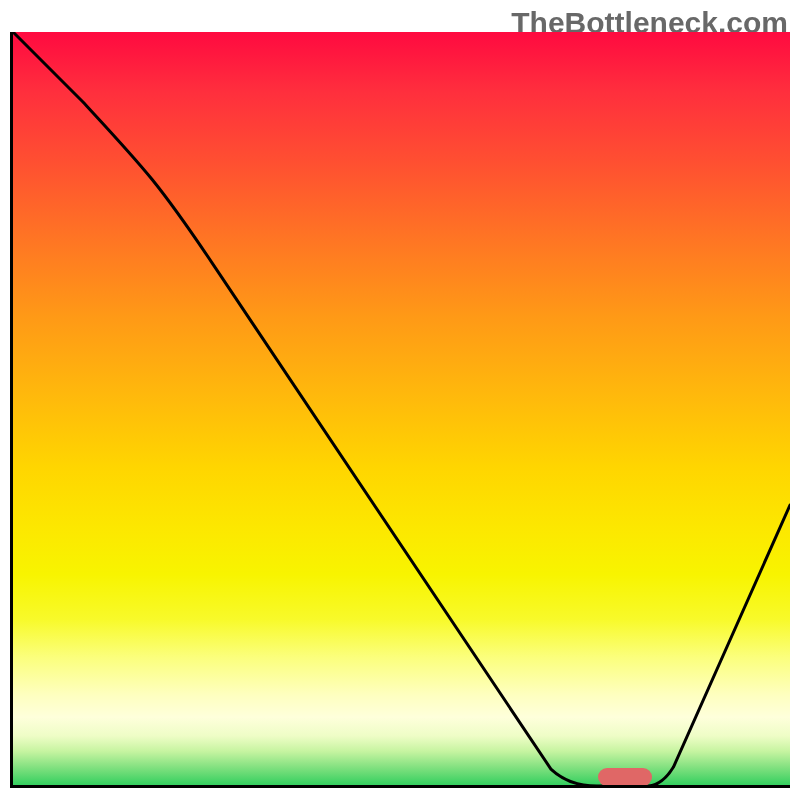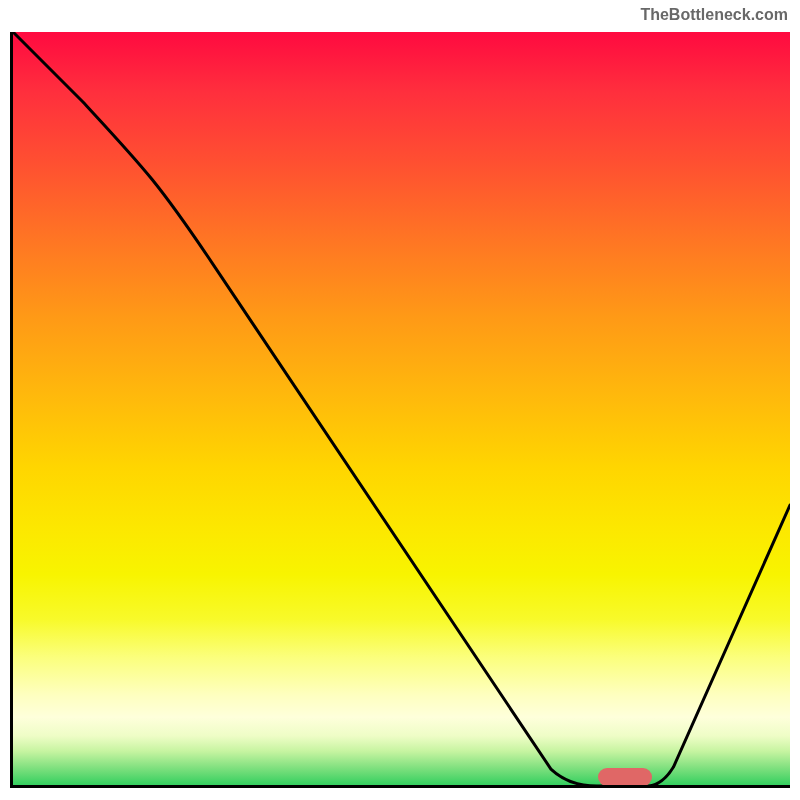--- a/index.html
+++ b/index.html
@@ -7,21 +7,21 @@
     width: 800px;
     height: 800px;
     background: #ffffff;
     position: relative;
     font-family: Arial, sans-serif;
   }
   .watermark {
     position: absolute;
     top: 6px;
     right: 12px;
-    font-size: 16px;
+    font-size: 30px;
     font-weight: bold;
     color: #686868;
   }
   .plot-area {
     position: absolute;
     left: 10px;
     top: 32px;
     width: 780px;
     height: 756px;
     border-left: 3px solid #000;

